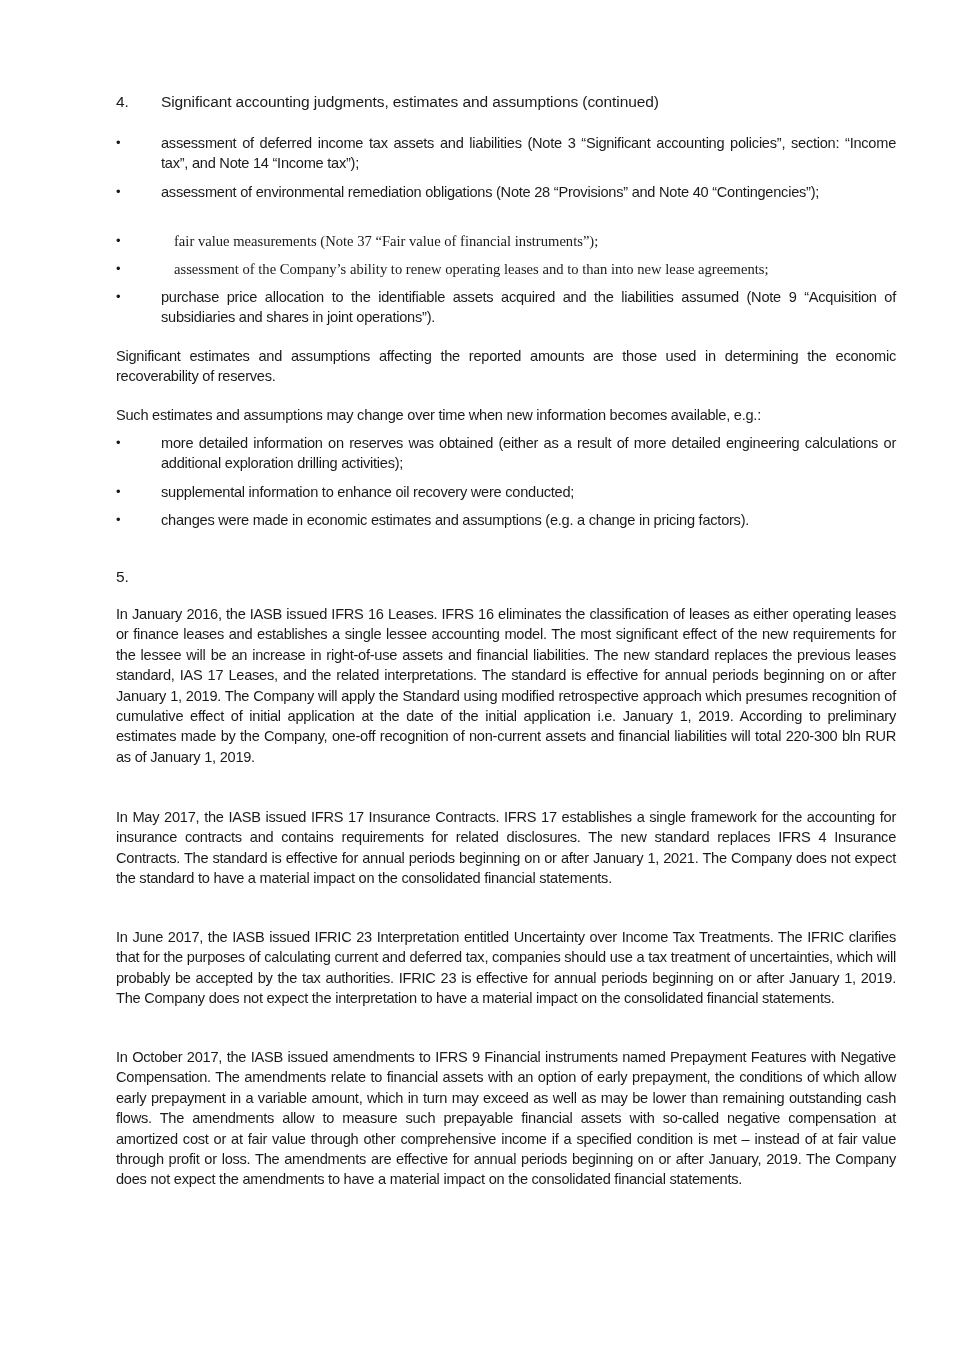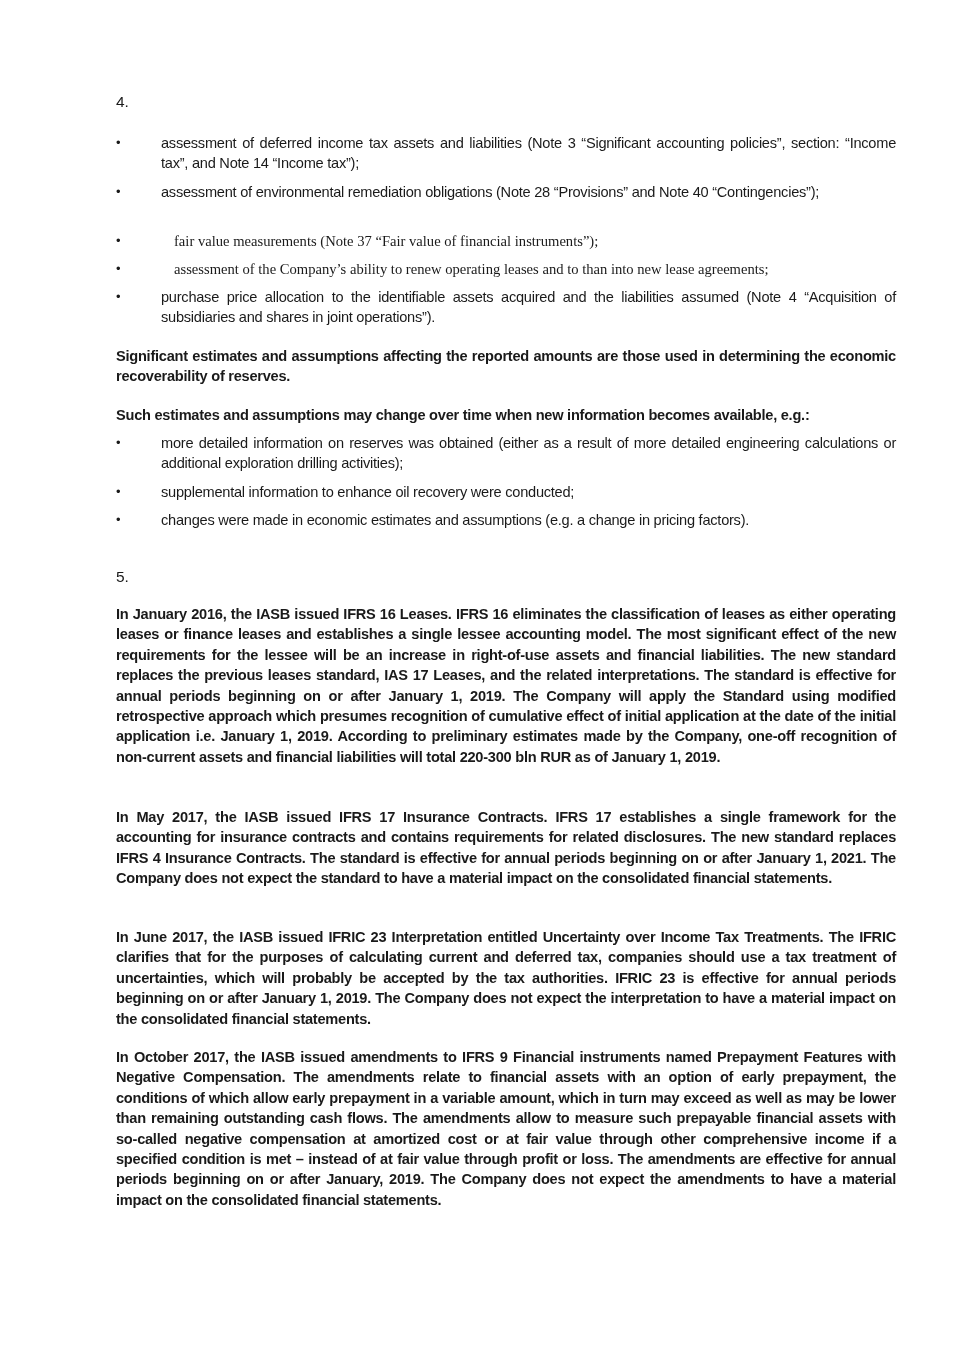--- a/index.html
+++ b/index.html
@@ -13,59 +13,59 @@
       position: absolute; left: 0; width: 780px;
       font-size: 15.5px; line-height: 20px; letter-spacing: -0.1px;
       display: flex;
     }
     .heading .num { width: 45px; flex: 0 0 45px; }
     .para {
       position: absolute; left: 0; width: 780px;
       font-size: 14.6px; line-height: 20.4px;
       text-align: justify; letter-spacing: -0.25px;
       margin: 0;
-      font-weight: bold;
     }
     .bullet {
       position: absolute; left: 0; width: 780px;
       font-size: 14.6px; line-height: 20.4px;
       display: flex; letter-spacing: -0.25px;
     }
     .bullet .dot { width: 45px; flex: 0 0 45px; font-size: 13px; line-height: 20.4px; padding-left: 0px; }
     .bullet .txt { flex: 1; text-align: justify; }
     .serif { font-family: "Liberation Serif", serif; letter-spacing: 0; margin-left: 13px; }
   </style>
 </head>
 <body>
 
 <div class="page">
 
   <div class="heading" style="top:92px;">
     <span class="num">4.</span>
+    <span>Significant accounting judgments, estimates and assumptions (continued)</span>
   </div>
 
   <div class="bullet" style="top:133px;">
     <span class="dot">•</span>
     <span class="txt">assessment of deferred income tax assets and liabilities (Note 3 “Significant accounting policies”, section: “Income tax”, and Note 14 “Income tax”);</span>
   </div>
   <div class="bullet" style="top:182px;">
     <span class="dot">•</span>
     <span class="txt">assessment of environmental remediation obligations (Note 28 “Provisions” and Note 40 “Contingencies”);</span>
   </div>
   <div class="bullet" style="top:231px;">
     <span class="dot">•</span>
     <span class="txt serif">fair value measurements (Note 37 “Fair value of financial instruments”);</span>
   </div>
   <div class="bullet" style="top:259px;">
     <span class="dot">•</span>
     <span class="txt serif">assessment of the Company’s ability to renew operating leases and to than into new lease agreements;</span>
   </div>
   <div class="bullet" style="top:287px;">
     <span class="dot">•</span>
-    <span class="txt">purchase price allocation to the identifiable assets acquired and the liabilities assumed (Note 4 “Acquisition of subsidiaries and shares in joint operations”).</span>
+    <span class="txt">purchase price allocation to the identifiable assets acquired and the liabilities assumed (Note 9 “Acquisition of subsidiaries and shares in joint operations”).</span>
   </div>
 
   <p class="para" style="top:346px;">Significant estimates and assumptions affecting the reported amounts are those used in determining the economic recoverability of reserves.</p>
   <p class="para" style="top:405px;">Such estimates and assumptions may change over time when new information becomes available, e.g.:</p>
 
   <div class="bullet" style="top:433px;">
     <span class="dot">•</span>
     <span class="txt">more detailed information on reserves was obtained (either as a result of more detailed engineering calculations or additional exploration drilling activities);</span>
   </div>
   <div class="bullet" style="top:482px;">

